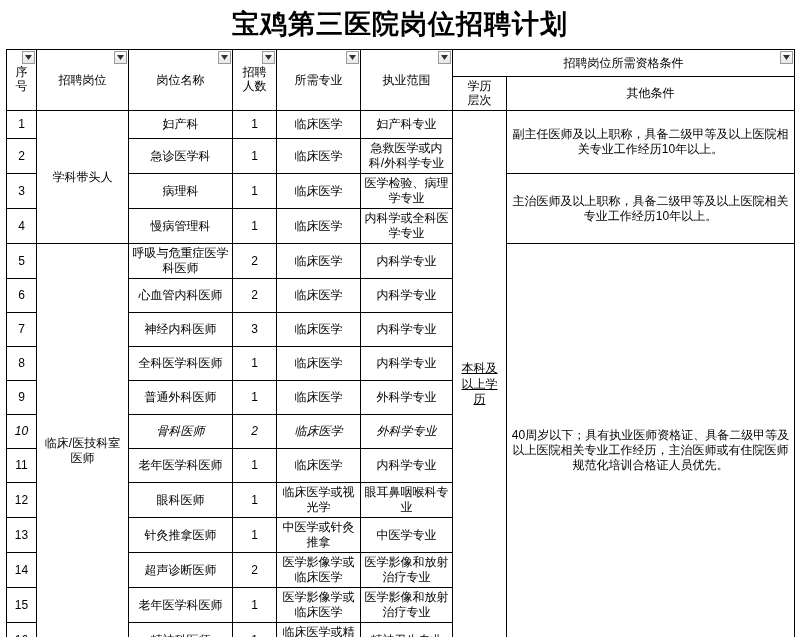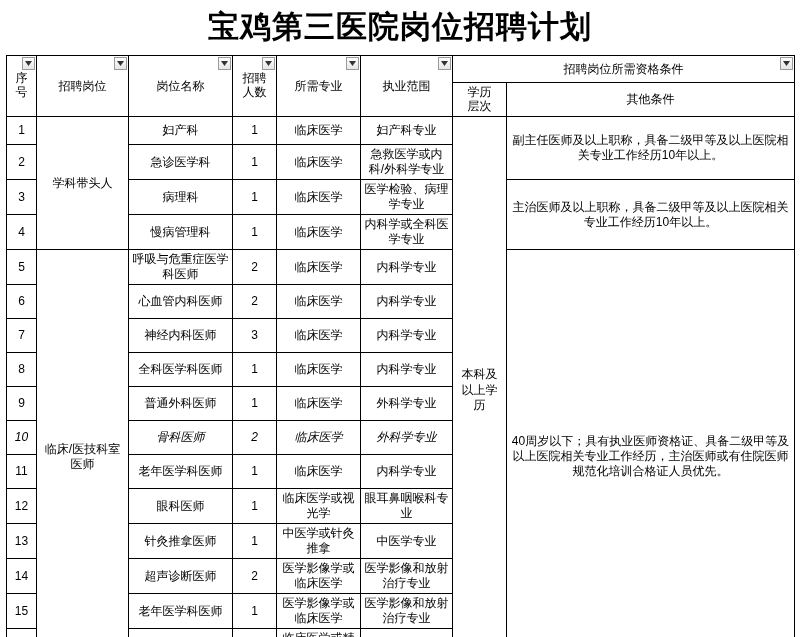--- a/index.html
+++ b/index.html
@@ -16,21 +16,21 @@
   }
   .page {
     position: relative;
     width: 800px;
     height: 637px;
     box-sizing: border-box;
     padding: 0 6px;
   }
   .doc-title {
     text-align: center;
-    font-size: 31px;
+    font-size: 27px;
     font-weight: bold;
     letter-spacing: 1px;
     padding: 6px 0 7px 0;
     font-family: "Liberation Serif", serif;
   }
   table.sheet {
     border-collapse: collapse;
     table-layout: fixed;
     width: 788px;
     margin: 0 auto;
@@ -182,21 +182,21 @@
       </tr>
 
       <tr style="height:28px;">
         <td>1</td>
         <td class="vert-label" rowspan="4">学科带头人</td>
         <td>妇产科</td>
         <td>1</td>
         <td>临床医学</td>
         <td>妇产科专业</td>
         <td rowspan="16">
-          <span style="display:inline-block;width:44px;line-height:1.3;">本科及以上学历</span>
+          <span style="display:inline-block;width:44px;line-height:1.3;text-decoration:underline;">本科及以上学历</span>
         </td>
         <td class="cond-cell" rowspan="2">副主任医师及以上职称，具备二级甲等及以上医院相关专业工作经历10年以上。</td>
       </tr>
 
       <tr style="height:28px;">
         <td>2</td>
         <td>急诊医学科</td>
         <td>1</td>
         <td>临床医学</td>
         <td class="cell-small">急救医学或内科/外科学专业</td>

